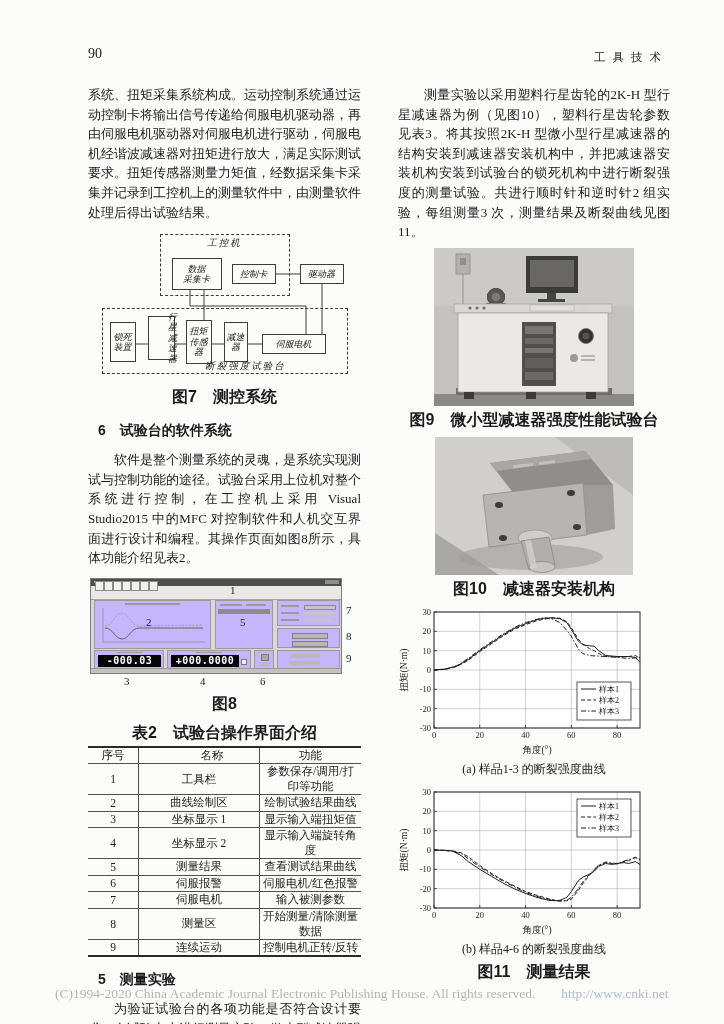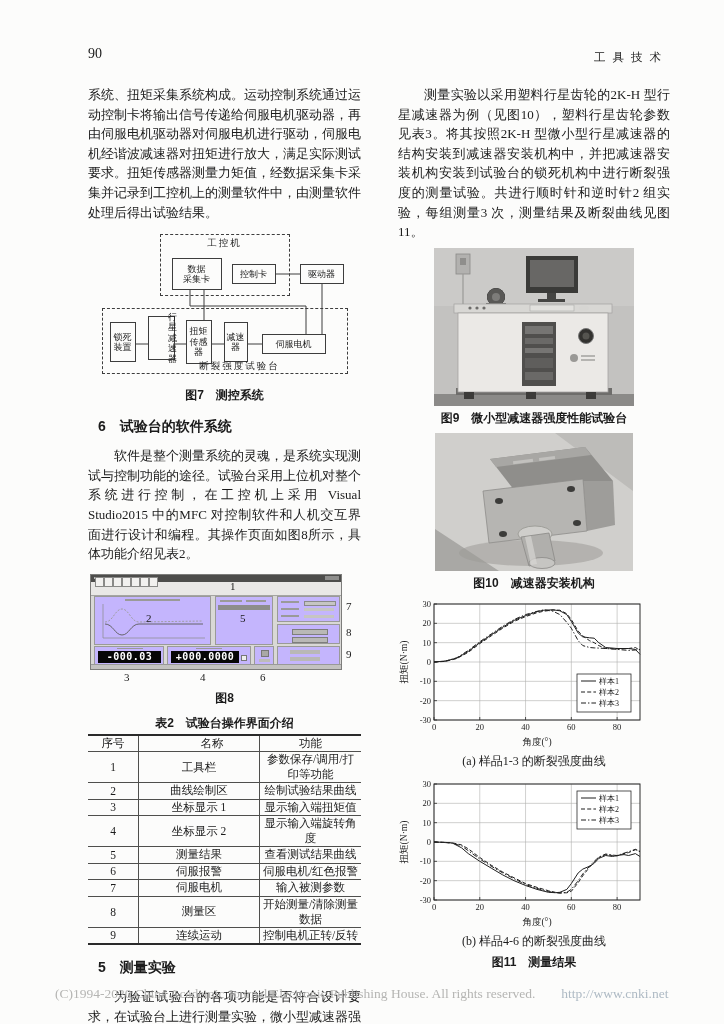--- a/index.html
+++ b/index.html
@@ -13,25 +13,25 @@
   .col-left{left:88px;width:273px;}
   .col-right{left:398px;width:272px;}
 
   p.body-text{font-size:13px;line-height:19.6px;text-align:justify;margin:0;}
   .indent{text-indent:26px;}
 
   h2.sec{font-family:"Liberation Sans","DejaVu Sans",sans-serif;font-weight:bold;
          font-size:14px;margin:14px 0 10px 10px;}
 
   .fig-caption{font-family:"Liberation Sans","DejaVu Sans",sans-serif;font-weight:bold;
-               font-size:12px;text-align:center;margin:4px 0 2px 0;}
+               font-size:16px;text-align:center;margin:4px 0 2px 0;}
   .sub-caption{font-size:12px;text-align:center;margin:1px 0 2px 0;}
 
   
-  .fig7{position:relative;width:250px;height:146px;margin:10px auto 9px auto;font-size:9px;}
+  .fig7{position:relative;width:250px;height:146px;margin:10px auto 9px auto;font-size:9px;font-style:italic;}
   .fig7 svg{position:absolute;left:0;top:0;}
   .f7box{position:absolute;border:1px solid #3d3d3d;background:#fcfcfb;display:flex;
          align-items:center;justify-content:center;text-align:center;
          line-height:10.5px;white-space:pre-line;padding:1px;box-sizing:border-box;}
   .f7dash{position:absolute;border:1.4px dashed #3d3d3d;box-sizing:border-box;}
   .f7lbl{position:absolute;text-align:center;font-size:9.5px;letter-spacing:2px;}
 
   
   .fig8wrap{position:relative;width:264px;height:112px;margin:10px 0 0 2px;}
   .miniwin{position:absolute;left:0;top:0;width:252px;height:96px;background:#d9d8d6;
@@ -93,21 +93,21 @@
     <div class="f7box" style="left:72px;top:26px;width:50px;height:32px;">数据
 采集卡</div>
     <div class="f7box" style="left:132px;top:32px;width:44px;height:20px;">控制卡</div>
     <div class="f7box" style="left:200px;top:32px;width:44px;height:20px;">驱动器</div>
     <div class="f7dash" style="left:2px;top:76px;width:246px;height:66px;"></div>
     <div class="f7box" style="left:10px;top:90px;width:26px;height:40px;">锁死装置</div>
     <div class="f7box" style="left:48px;top:84px;width:26px;height:44px;padding-left:24px;">行星减速器</div>
     <div class="f7box" style="left:86px;top:88px;width:26px;height:44px;">扭矩传感器</div>
     <div class="f7box" style="left:124px;top:90px;width:24px;height:40px;">减速器</div>
     <div class="f7box" style="left:162px;top:102px;width:64px;height:20px;">伺服电机</div>
-    <div class="f7lbl" style="left:12px;top:128px;width:256px;">断裂强度试验台</div>
+    <div class="f7lbl" style="left:18px;top:128px;width:256px;">断裂强度试验台</div>
   </div>
   <div class="fig-caption">图7　测控系统</div>
 
   <h2 class="sec">6　试验台的软件系统</h2>
   <p class="body-text indent">软件是整个测量系统的灵魂，是系统实现测试与控制功能的途径。试验台采用上位机对整个系统进行控制，在工控机上采用 Visual Studio2015 中的MFC 对控制软件和人机交互界面进行设计和编程。其操作页面如图8所示，具体功能介绍见表2。</p>
 
   <div class="fig8wrap">
     <div class="miniwin">
       <div class="mw-title">
           <span class="tbar"></span>

